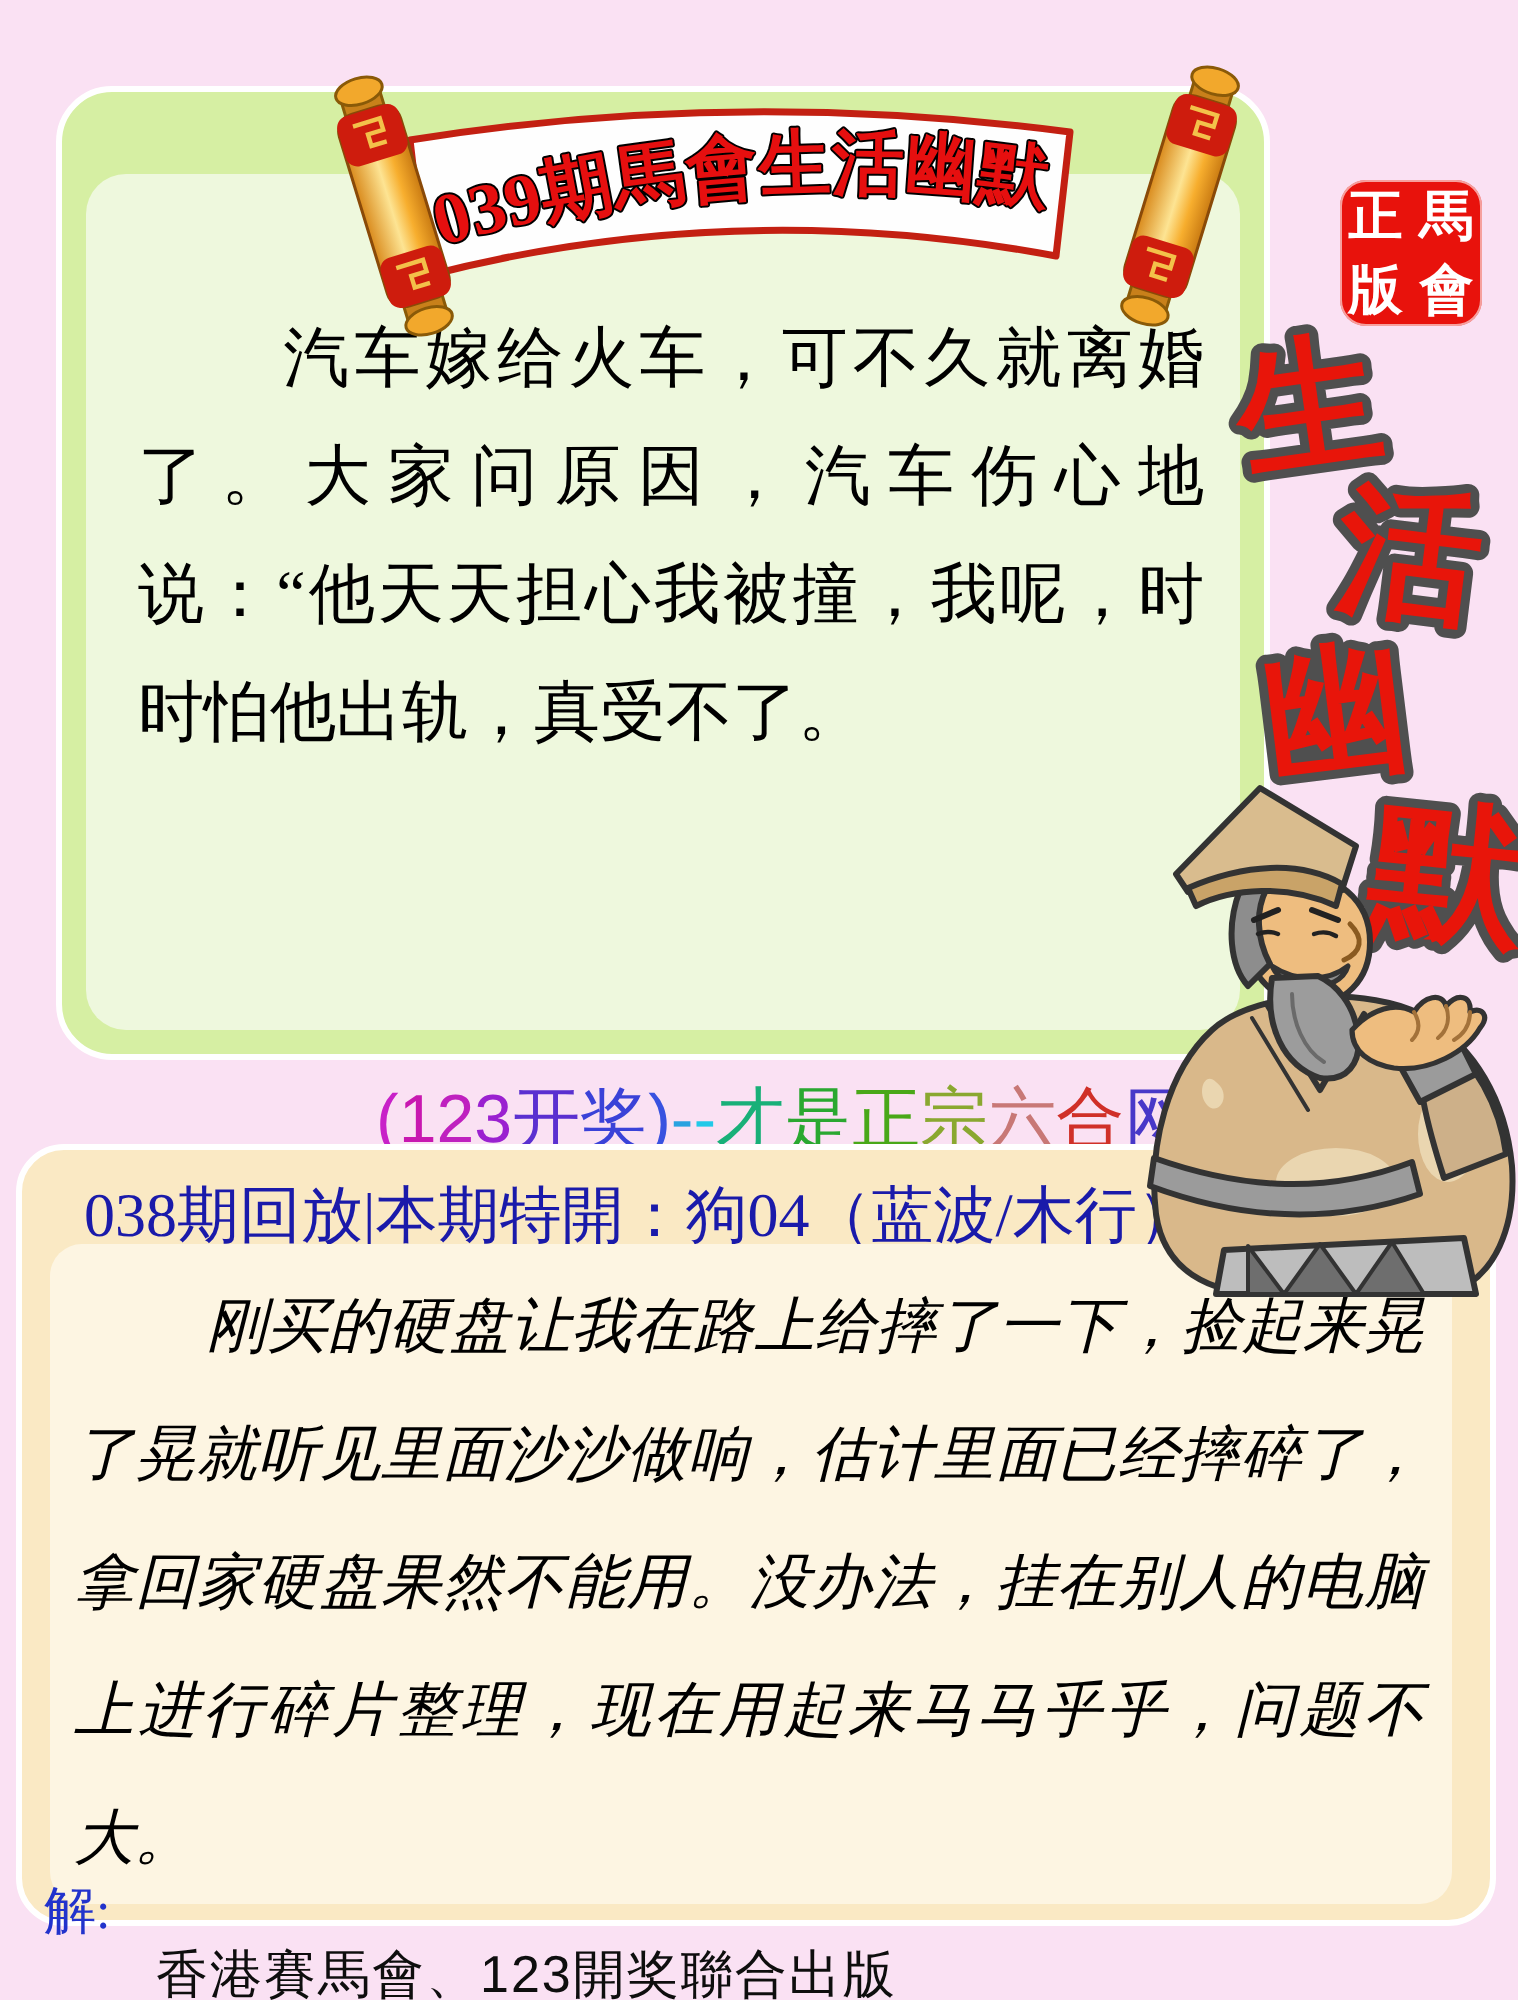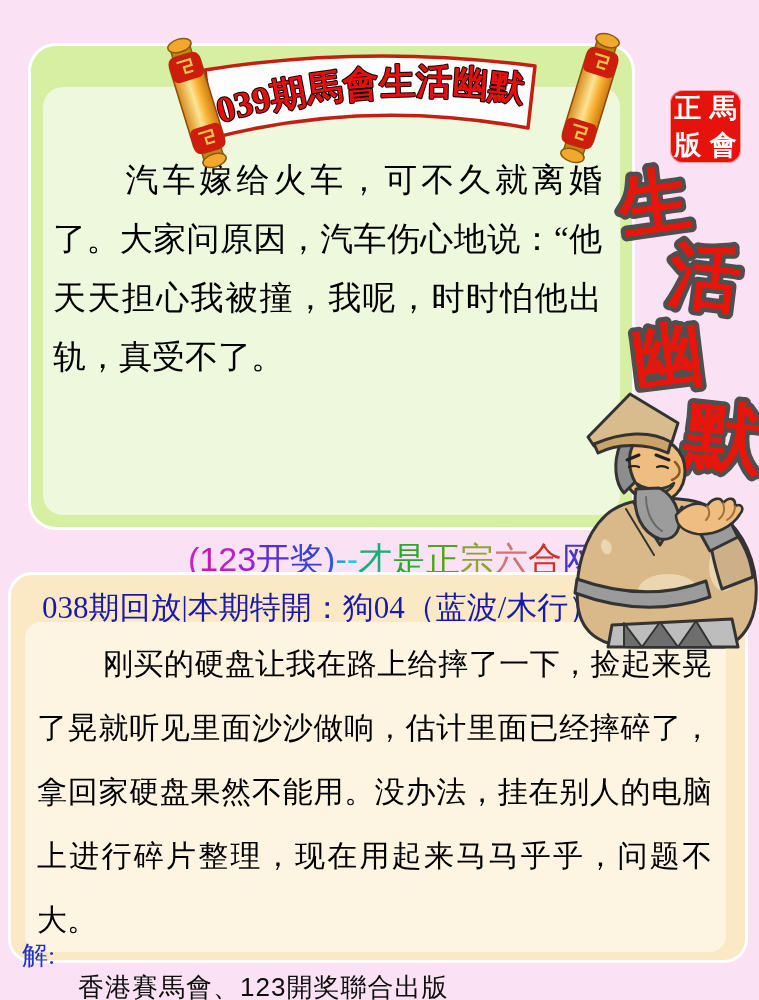--- a/index.html
+++ b/index.html
@@ -9,21 +9,21 @@
 
   
   .top-bar{position:absolute;top:11px;left:14px;right:10px;display:flex;
            justify-content:space-between;font-size:26px;color:#0e0e0e;letter-spacing:.5px;}
 
   
   .humor-box{position:absolute;left:28px;top:43px;width:601px;height:481px;
              background:#d6efa3;border:3px solid #fff;border-radius:28px;}
   .humor-inner{position:absolute;left:12px;top:41px;width:577px;height:428px;
                background:#eef8dd;border-radius:20px;}
-  .joke-upper{margin:0;padding:64px 18px 0 10px;font-family:"Liberation Serif","DejaVu Serif",serif;
+  .joke-upper{margin:0;padding:64px 18px 0 26px;font-family:"Liberation Serif","DejaVu Serif",serif;
               font-size:33px;line-height:59px;color:#000;text-indent:2.2em;text-align:justify;}
 
   
   .scroll-svg{position:absolute;left:155px;top:40px;width:500px;height:130px;overflow:visible;}
 
   
   .seal{position:absolute;left:670px;top:90px;width:71px;height:73px;background:#e8120c;
         border-radius:13px;display:grid;grid-template-columns:1fr 1fr;grid-template-rows:1fr 1fr;
         box-shadow:0 0 0 1px rgba(255,255,255,.6) inset;}
   .seal span{display:flex;align-items:center;justify-content:center;color:#fff;
@@ -41,21 +41,21 @@
   .mascot-svg{position:absolute;left:572px;top:385px;width:187px;height:262px;z-index:6;overflow:visible;}
 
   
   .replay-box{position:absolute;left:8px;top:572px;width:734px;height:385px;
               background:#fae9c4;border:3px solid #fff;border-radius:24px;z-index:2;}
   .replay-header{position:absolute;left:31px;top:12px;font-size:31px;color:#1a1aaa;
                  font-family:"Liberation Serif","DejaVu Serif",serif;white-space:nowrap;}
   .replay-inner{position:absolute;left:14px;top:47px;width:701px;height:330px;
                 background:#fdf5e2;border-radius:16px;}
   .joke-lower{margin:0;padding:10px 14px 0 12px;font-family:"Liberation Serif","DejaVu Serif",serif;
-              font-size:30px;line-height:64px;color:#000;text-indent:2.2em;text-align:justify;}
+              font-size:30px;line-height:64px;color:#000;text-indent:2.2em;text-align:justify;font-style:italic;}
   .answer-label{position:absolute;left:22px;top:938px;font-size:26px;color:#2233cc;z-index:7;
                 font-family:"Liberation Serif","DejaVu Serif",serif;}
 
   
   .footer{position:absolute;left:78px;top:970px;font-size:26px;color:#0e0e0e;letter-spacing:1px;}
 </style>
 </head>
 <body>
 
 <div class="page">

